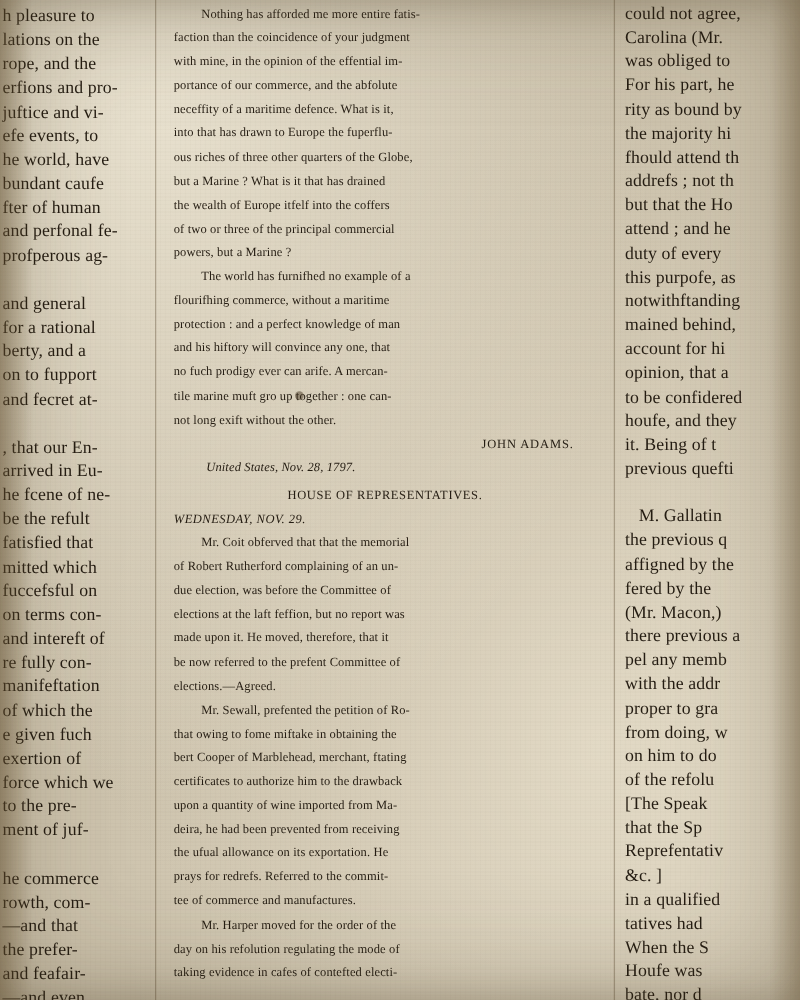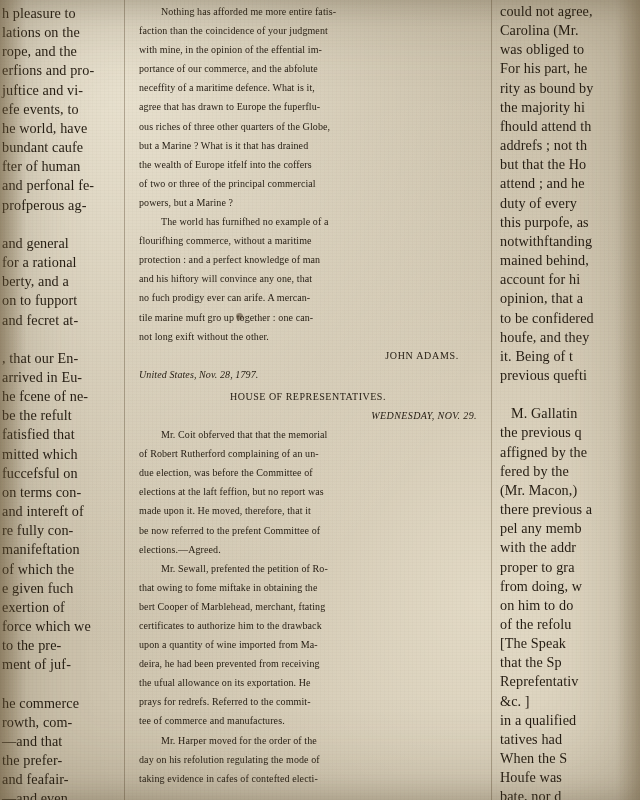--- a/index.html
+++ b/index.html
@@ -72,36 +72,36 @@
   }
   .col-left .line,
   .col-right .line {
     font-size: 14.2px;
     line-height: 19.15px;
   }
   .col-mid .line { font-size: 10px; line-height: 19.1px; }
 
   .indent { padding-left: 22px; }
   .indent-sm { padding-left: 11px; }
-  .ital { font-style: italic; }
+  .ital { font-style: italic; margin-left: 26px; }
   .caps { letter-spacing: .6px; }
   .smallcaps { font-variant: small-caps; letter-spacing: .7px; }
   .sig {
     text-align: right;
     padding-right: 18px;
     letter-spacing: .7px;
     font-size: 15px;
   }
   .head-center {
     text-align: center;
     letter-spacing: .5px;
     font-size: 14.4px;
   }
   .head-sub {
-    text-align: right;
+    text-align: left;
     font-style: italic;
     letter-spacing: .4px;
     font-size: 13.4px;
     line-height: 18px;
   }
   .gap { height: 3px; }
   .blurred { filter: blur(0.25px); }
   .edge-fade {
     position: absolute;
     top: 0; left: 0;
@@ -178,21 +178,21 @@
     </div>
 
     <div class="col col-mid">
 
       <div>
         <div class="line indent">Nothing has afforded me more entire fatis-</div>
         <div class="line">faction than the coincidence of your judgment</div>
         <div class="line">with mine, in the opinion of the effential im-</div>
         <div class="line">portance of our commerce, and the abfolute</div>
         <div class="line">neceffity of a maritime defence.   What is it,</div>
-        <div class="line">agree that has drawn to Europe the fuperflu-</div>
+        <div class="line">into that has drawn to Europe the fuperflu-</div>
         <div class="line">ous riches of three other quarters of the Globe,</div>
         <div class="line">but a Marine ?   What is it that has drained</div>
         <div class="line">the wealth of Europe itfelf into the coffers</div>
         <div class="line">of two or three of the principal commercial</div>
         <div class="line">powers, but a Marine ?</div>
       </div>
 
       <div>
         <div class="line indent">The world has furnifhed no example of a</div>
         <div class="line">flourifhing commerce, without a maritime</div>

